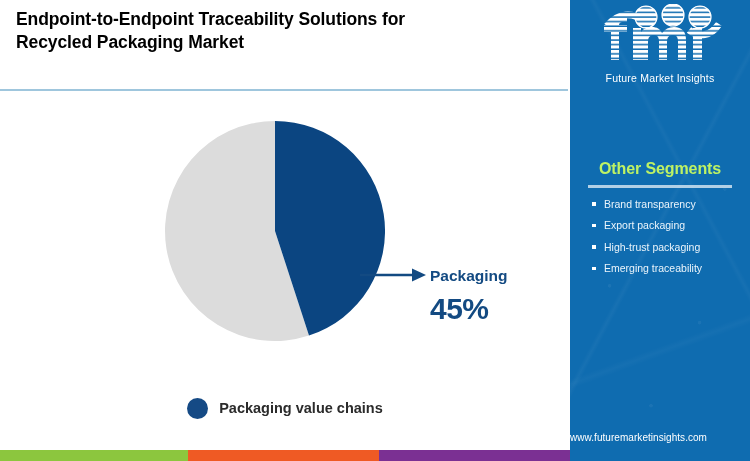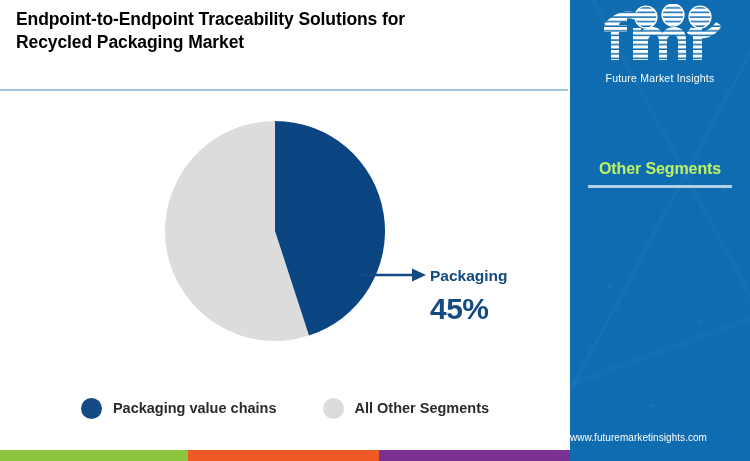--- a/index.html
+++ b/index.html
@@ -140,24 +140,20 @@
         <span class="co-l1">Packaging</span>
         <span class="co-pct">45%</span>
       </div>
     </div>
 
     <div id="legend">
       <div class="lg-item">
         <span class="lg-dot" style="background:#154a85"></span>
         <span class="lg-txt">Packaging value chains</span>
       </div>
-      <div class="lg-item">
-        <span class="lg-dot" style="background:#dcdcdc"></span>
-        <span class="lg-txt">All Other Segments</span>
-      </div>
     </div>
 
     <div id="strip">
       <span class="strip-seg" style="width:188px;background:#8cc63e"></span>
       <span class="strip-seg" style="width:191px;background:#ef5a24"></span>
       <span class="strip-seg" style="width:191px;background:#7b3093"></span>
     </div>
   </div>
 
   <div id="sidebar">
@@ -187,18 +183,24 @@
 
         <rect x="100" y="24" width="9" height="32" fill="url(#strp)"></rect>
         <circle cx="104.5" cy="14" r="5.5" fill="url(#strp)"></circle>
       </svg>
       <div id="logo-tag">Future Market Insights</div>
     </div>
 
     <div id="segpanel">
       <div id="seg-title">Other Segments</div>
       <div id="seg-rule"></div>
+      <ul id="seg-list">
+        <li>Brand transparency</li>
+        <li>Export packaging</li>
+        <li>High-trust packaging</li>
+        <li>Emerging traceability</li>
+      </ul>
     </div>
 
     <div id="url">www.futuremarketinsights.com</div>
   </div>
 
 </div>
 
 </body></html>

